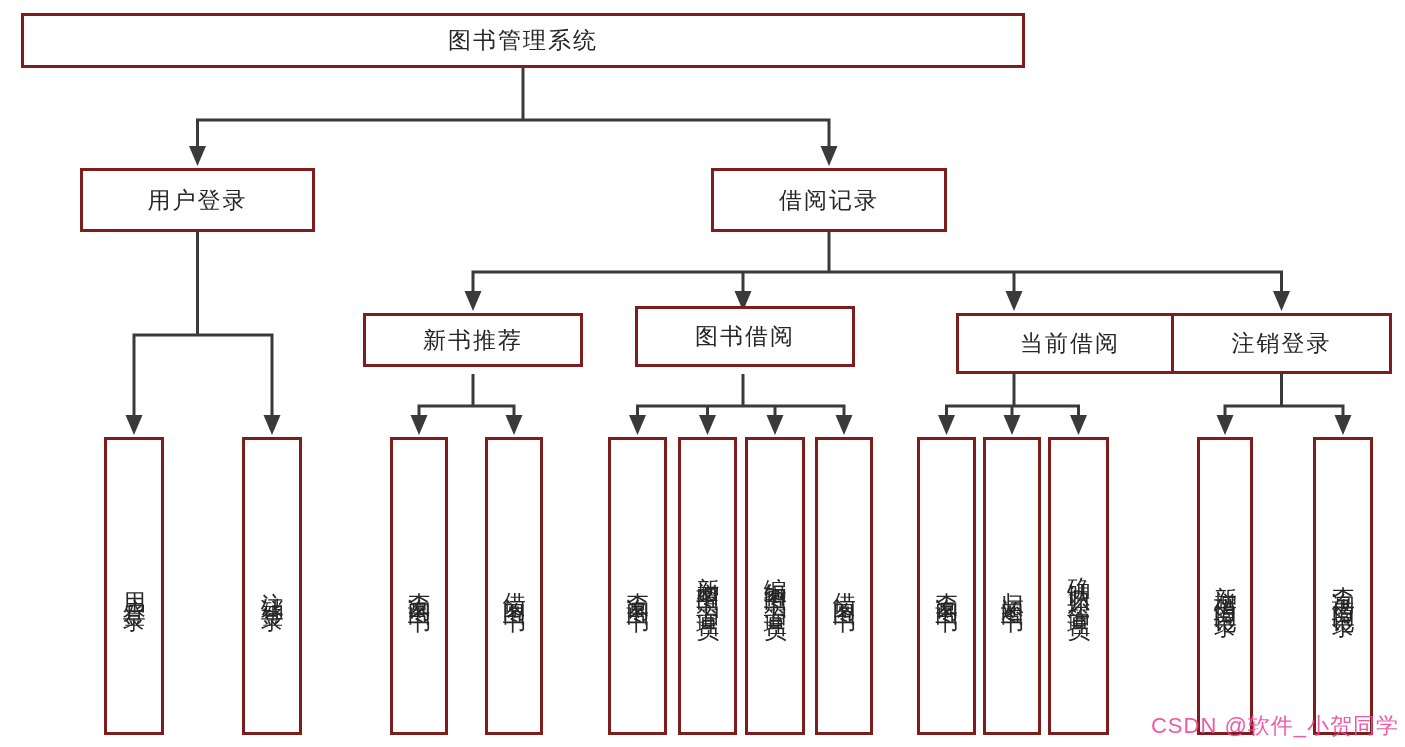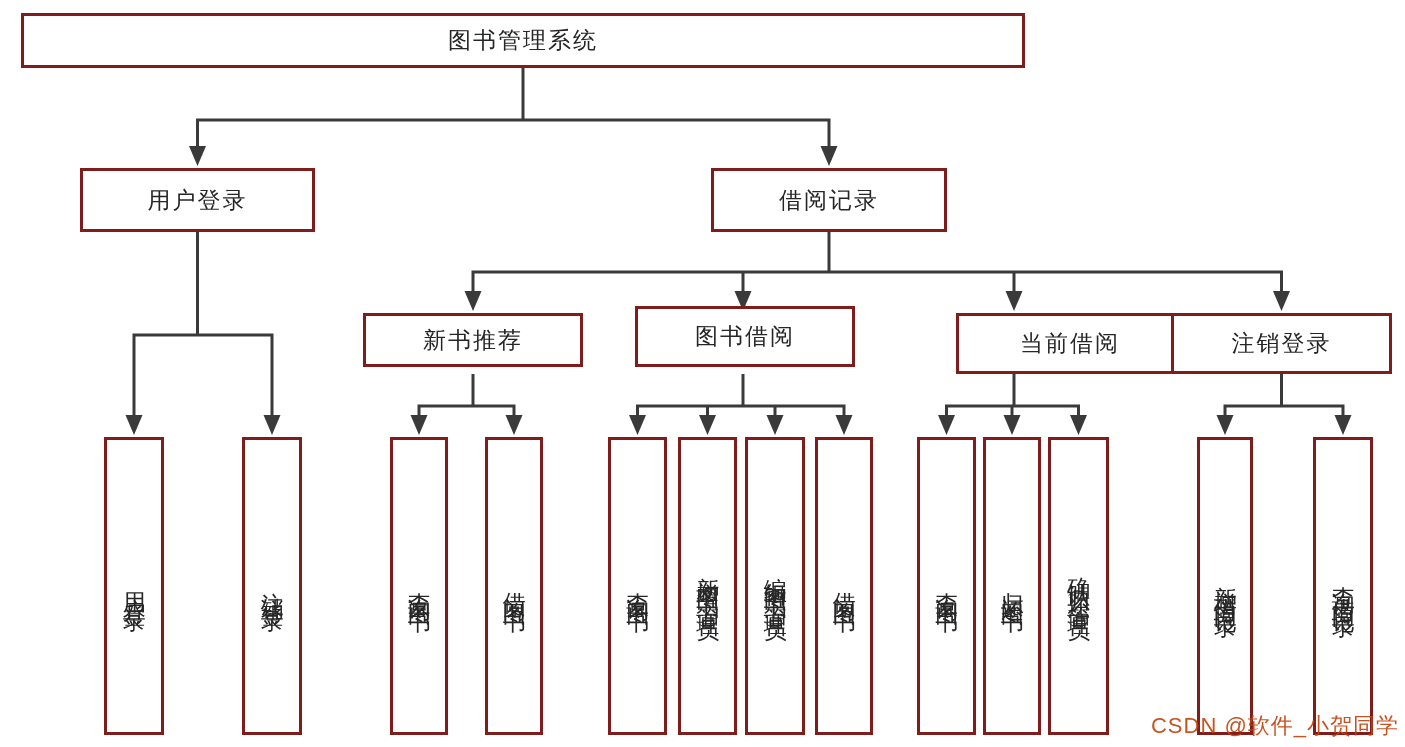--- a/index.html
+++ b/index.html
@@ -6,21 +6,21 @@
   body{width:1405px;height:747px;overflow:hidden;
        font-family:"Liberation Sans","DejaVu Sans",sans-serif;}
   .canvas{position:relative;width:1405px;height:747px;background:#ffffff;}
   svg.connectors{position:absolute;left:0;top:0;width:1405px;height:747px;z-index:1;}
   .node{position:absolute;box-sizing:border-box;border:3px solid #7f1d1d;background:#ffffff;
         display:flex;align-items:center;justify-content:center;z-index:2;}
   .node span{color:#262626;}
   .hnode span{font-size:23px;letter-spacing:2px;white-space:nowrap;}
   .leaf span{writing-mode:vertical-rl;font-size:23px;letter-spacing:6px;line-height:1.1;}
   .watermark{position:absolute;right:6px;bottom:6px;z-index:3;
-             font-size:22px;letter-spacing:1px;color:#c2410c;opacity:0.9;white-space:nowrap;}
+             font-size:22px;letter-spacing:1px;color:#ec4899;opacity:0.9;white-space:nowrap;}
 </style>
 </head>
 <body>
 
 <div class="canvas">
 
   <svg class="connectors" viewBox="0 0 1405 747" fill="none" stroke="#3a3a3a" stroke-width="3">
 
     <g>
       <path d="M523 68 V121"></path>

